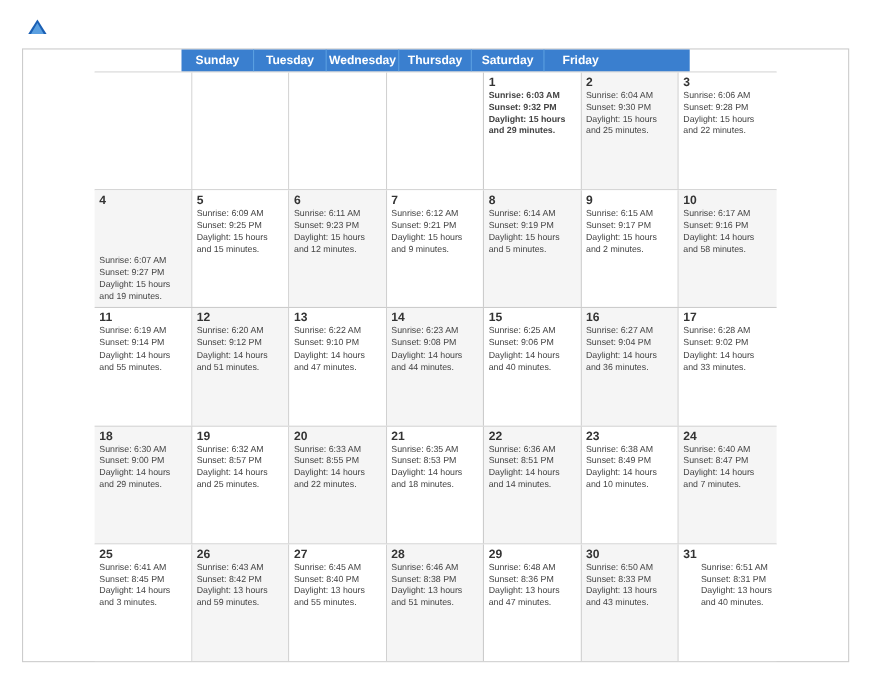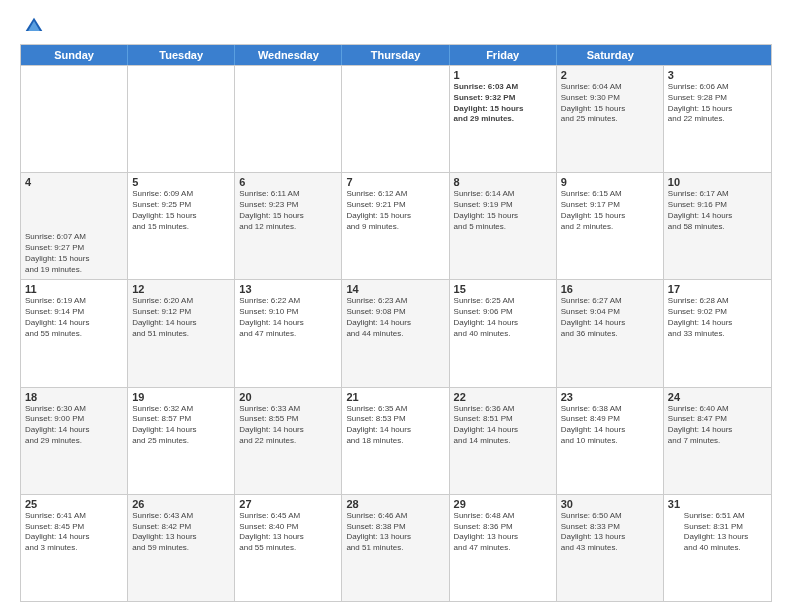--- a/index.html
+++ b/index.html
@@ -59,20 +59,21 @@
     }
     .subtitle {
       font-size: 15px;
       color: #333;
     }
     .calendar {
       flex: 1;
       display: flex;
       flex-direction: column;
       border: 1px solid #ccc;
+      align-items: center;
     }
     .cal-header {
       display: grid;
       grid-template-columns: repeat(7, 1fr);
       background: #3a7fcf;
     }
     .cal-header-cell {
       color: #fff;
       font-weight: bold;
       font-size: 11px;
@@ -135,22 +136,22 @@
       <div class="subtitle"></div>
     </div>
   </div>
 
   <div class="calendar">
     <div class="cal-header">
     <div class="cal-header-cell">Sunday</div>
         <div class="cal-header-cell">Tuesday</div>
         <div class="cal-header-cell">Wednesday</div>
         <div class="cal-header-cell">Thursday</div>
+        <div class="cal-header-cell">Saturday</div>
         <div class="cal-header-cell">Friday</div>
-        <div class="cal-header-cell">Saturday</div>
       </div>
     <div class="cal-body">
     <div class="cal-row">
           <div class="cal-cell empty"></div>
           <div class="cal-cell empty"></div>
           <div class="cal-cell empty"></div>
           <div class="cal-cell empty"></div>
           <div class="cal-cell">
             <span class="day-num">1</span>
             <div class="day-info" style="white-space: pre-line; font-weight: bold;">Sunrise: 6:03 AM

